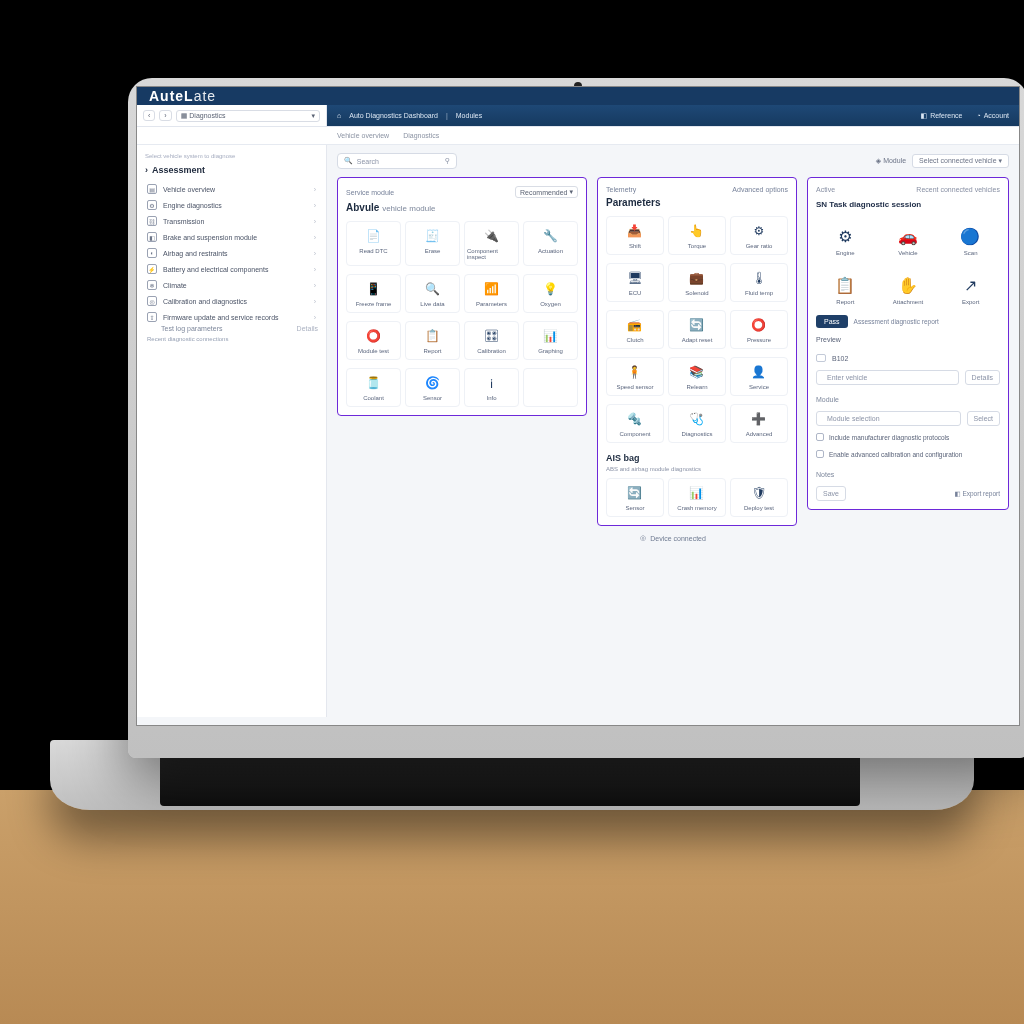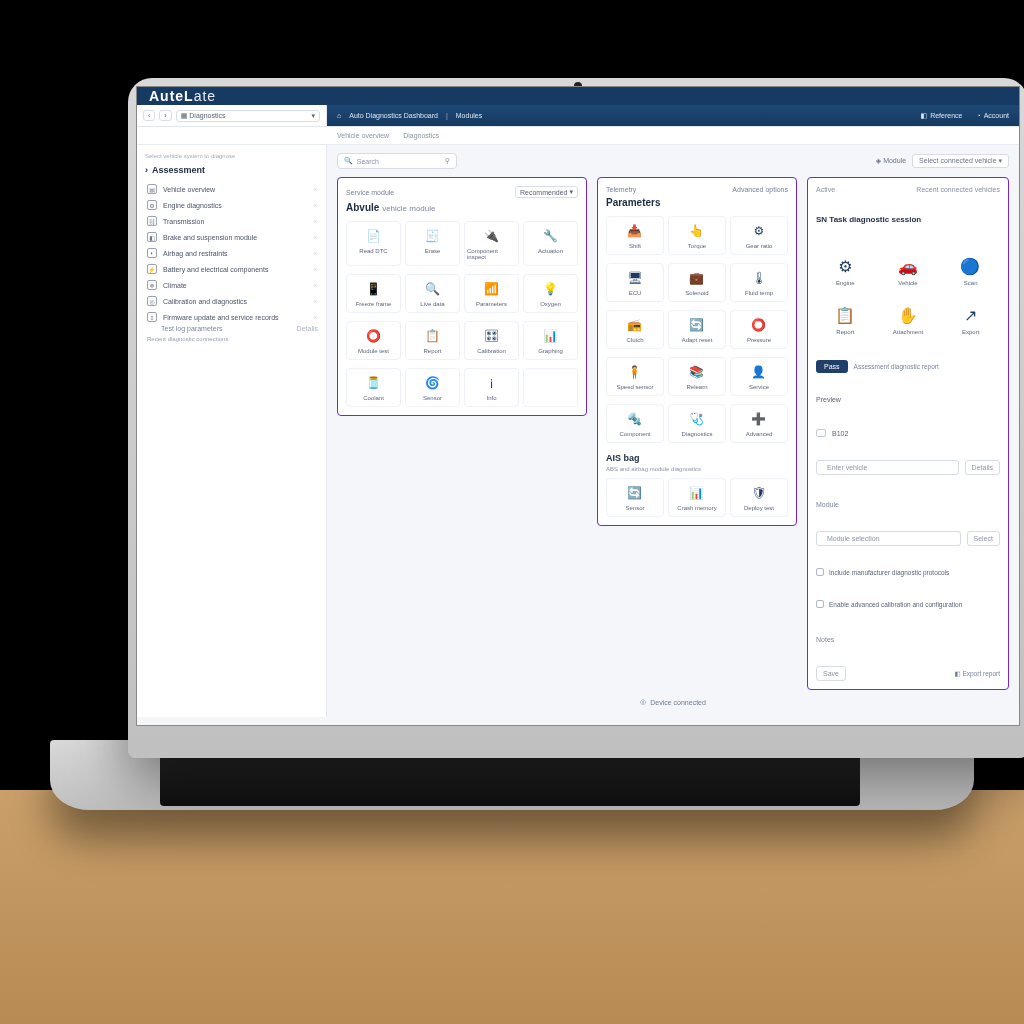--- a/index.html
+++ b/index.html
@@ -543,21 +543,21 @@
                   <span class="glyph">📊</span>
                   <span>Crash memory</span>
                 </div>
                 <div class="ic-tile">
                   <span class="glyph">🛡</span>
                   <span>Deploy test</span>
                 </div>
               </div>
           </section>
 
-          <section class="panel right-col" style="gap:20px">
+          <section class="panel right-col" style="gap:5px">
             <div class="hdr">
               <span>Active</span>
               <span>Recent connected vehicles</span>
             </div>
             <div class="sec-title">SN Task diagnostic session</div>
             <div class="grid-icons cols3" id="right-tiles">
                 <div class="ic-tile big flat">
                   <span class="glyph">⚙</span>
                   <span>Engine</span>
                 </div>

